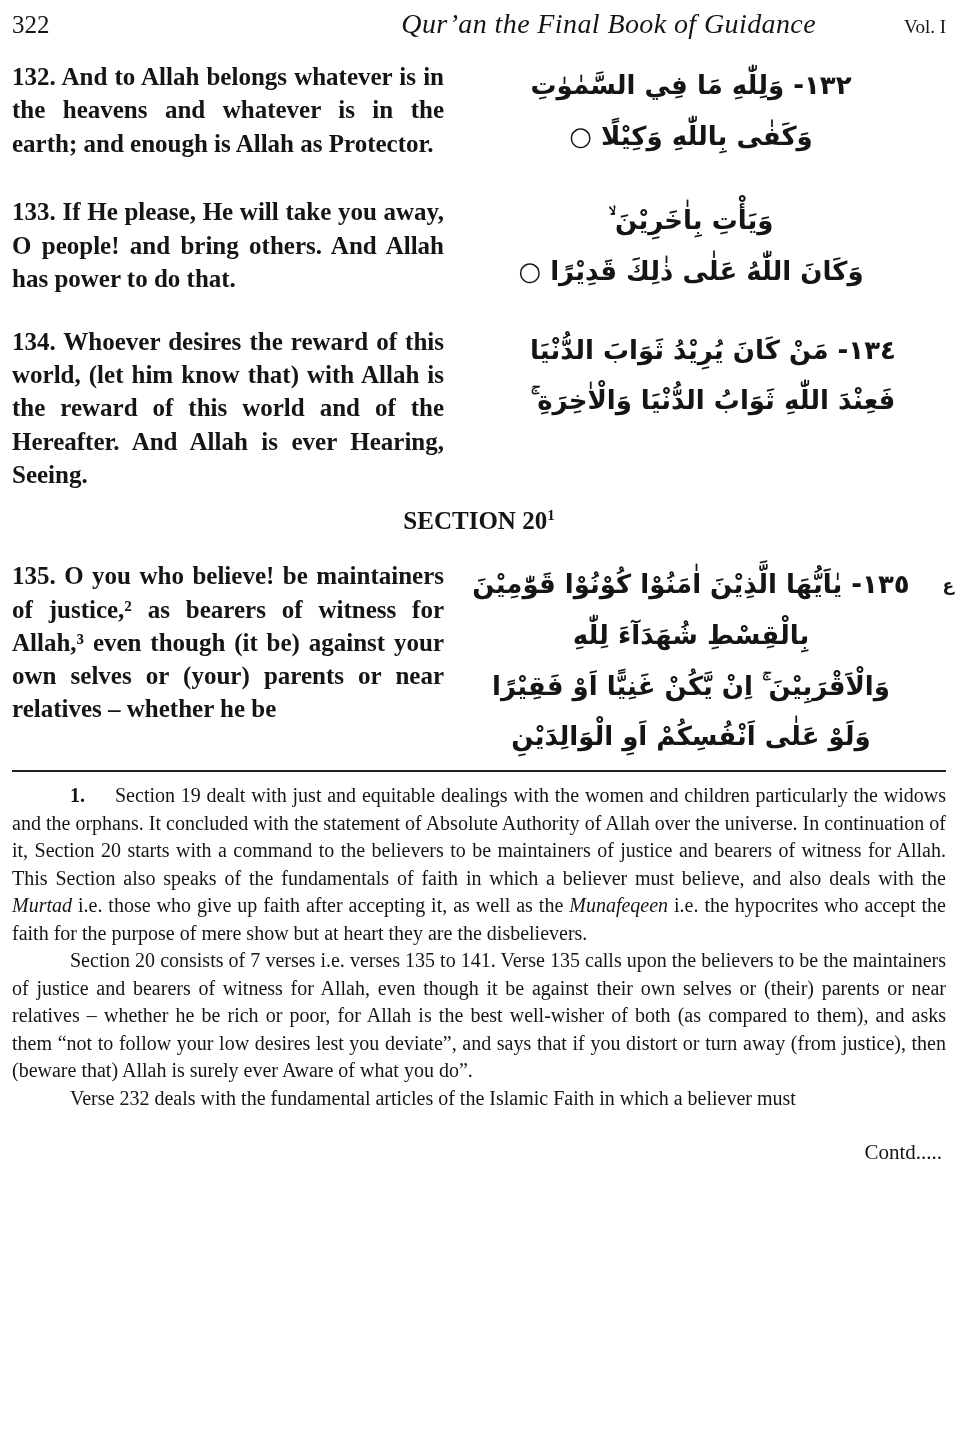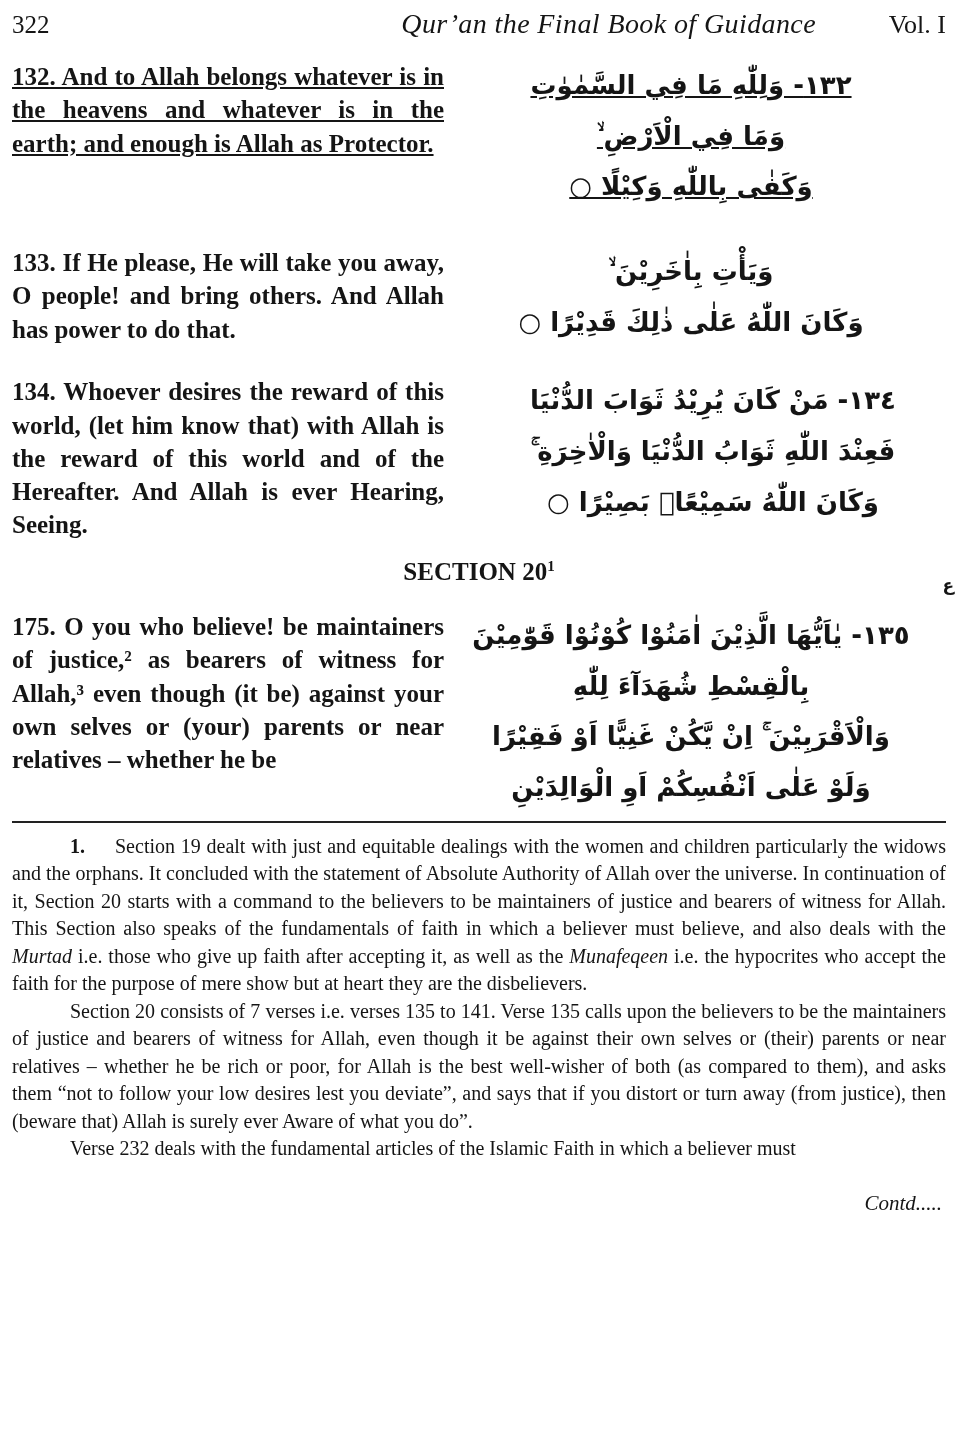--- a/index.html
+++ b/index.html
@@ -24,26 +24,26 @@
     font-size: 25px;
   }
   .pagenum { width: 130px; font-size: 25px; }
   .booktitle {
     flex: 1;
     text-align: right;
     font-style: italic;
     font-size: 28px;
     letter-spacing: 0.4px;
   }
-  .volume { width: 130px; text-align: right; font-size: 26px; }
+  .volume { width: 130px; text-align: right; font-size: 19px; }
 
   
   .content { margin-top: 20px; }
   .verse-row { display: flex; align-items: flex-start; }
-  .v132 { margin-bottom: 34px; text-decoration: underline; }
+  .v132 { margin-bottom: 34px; }
   .v133 { margin-bottom: 28px; }
   .v134 { margin-bottom: 6px; gap: 44px; }
   .v135 { margin-bottom: 4px; }
   .english {
     width: 432px;
     font-weight: bold;
     font-size: 25px;
     line-height: 1.33;
     text-align: justify;
   }
@@ -88,21 +88,20 @@
     font-size: 20px;
     line-height: 1.375;
     text-align: justify;
   }
   .fn { text-indent: 58px; }
   .fn-marker { font-weight: bold; padding-right: 30px; }
   .it { font-style: italic; }
   .contd {
     margin-top: 26px;
     text-align: right;
-    font-style: italic;
     font-size: 21px;
     padding-right: 4px;
   }
 </style>
 </head>
 <body>
 
 <div class="page">
 
   <header class="page-header">
@@ -110,48 +109,46 @@
     <span class="booktitle">Qur’an the Final Book of Guidance</span>
     <span class="volume">Vol. I</span>
   </header>
 
   <main class="content">
 
     <div class="verse-row v132">
       <div class="english">132. And to Allah belongs whatever is in the heavens and whatever is in the earth; and enough is Allah as Protector.</div>
       <div class="arabic">
         <div class="aline">١٣٢- وَلِلّٰهِ مَا فِي السَّمٰوٰتِ</div>
-        <div class="aline">وَمَا فِي الْاَرْضِ ۙ</div>
         <div class="aline">وَكَفٰى بِاللّٰهِ وَكِيْلًا ○</div>
       </div>
     </div>
 
     <div class="verse-row v133">
       <div class="english">133. If He please, He will take you away, O people! and bring others. And Allah has power to do that.</div>
       <div class="arabic">
         <div class="aline">وَيَأْتِ بِاٰخَرِيْنَ ۙ</div>
         <div class="aline">وَكَانَ اللّٰهُ عَلٰى ذٰلِكَ قَدِيْرًا ○</div>
       </div>
     </div>
 
     <div class="verse-row v134">
       <div class="english">134. Whoever desires the reward of this world, (let him know that) with Allah is the reward of this world and of the Hereafter. And Allah is ever Hearing, Seeing.</div>
       <div class="arabic">
         <div class="aline">١٣٤- مَنْ كَانَ يُرِيْدُ ثَوَابَ الدُّنْيَا</div>
         <div class="aline">فَعِنْدَ اللّٰهِ ثَوَابُ الدُّنْيَا وَالْاٰخِرَةِ ۚ</div>
-        <div class="aline">وَكَانَ اللّٰهُ سَمِيْعًاۢ بَصِيْرًا ○</div>
       </div>
     </div>
 
     <div class="section-heading">
       <span>SECTION 20</span><sup>1</sup>
     </div>
 
     <div class="verse-row v135">
-      <div class="english">175. O you who believe! be maintainers of justice,² as bearers of witness for Allah,³ even though (it be) against your own selves or (your) parents or near relatives – whether he be</div>
+      <div class="english">135. O you who believe! be maintainers of justice,² as bearers of witness for Allah,³ even though (it be) against your own selves or (your) parents or near relatives – whether he be</div>
       <div class="arabic">
         <div class="aline">١٣٥- يٰاَيُّهَا الَّذِيْنَ اٰمَنُوْا كُوْنُوْا قَوّٰمِيْنَ</div>
         <div class="aline">بِالْقِسْطِ شُهَدَآءَ لِلّٰهِ</div>
         <div class="aline">وَالْاَقْرَبِيْنَ ۚ اِنْ يَّكُنْ غَنِيًّا اَوْ فَقِيْرًا</div>
         <div class="aline">وَلَوْ عَلٰى اَنْفُسِكُمْ اَوِ الْوَالِدَيْنِ</div>
       </div>
     </div>
 
   </main>
 

